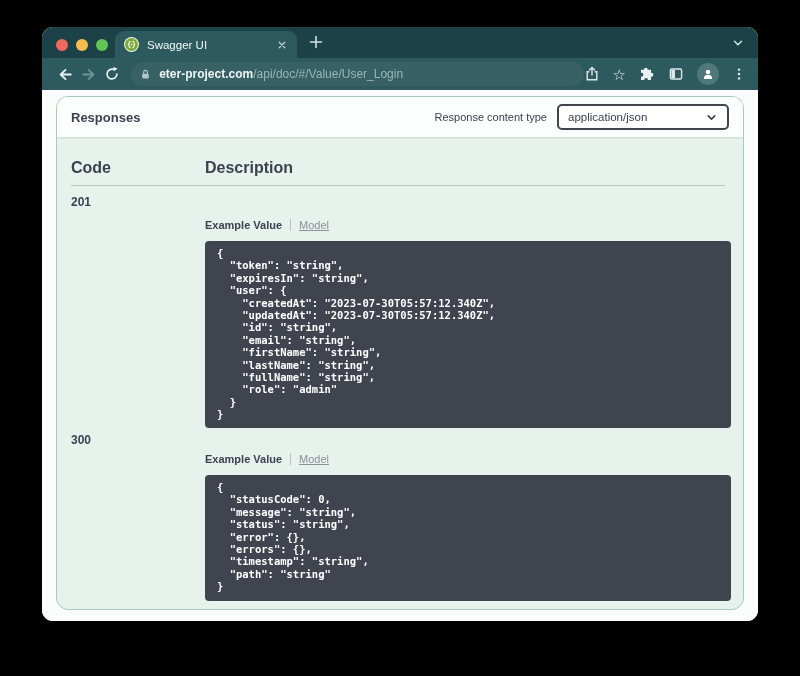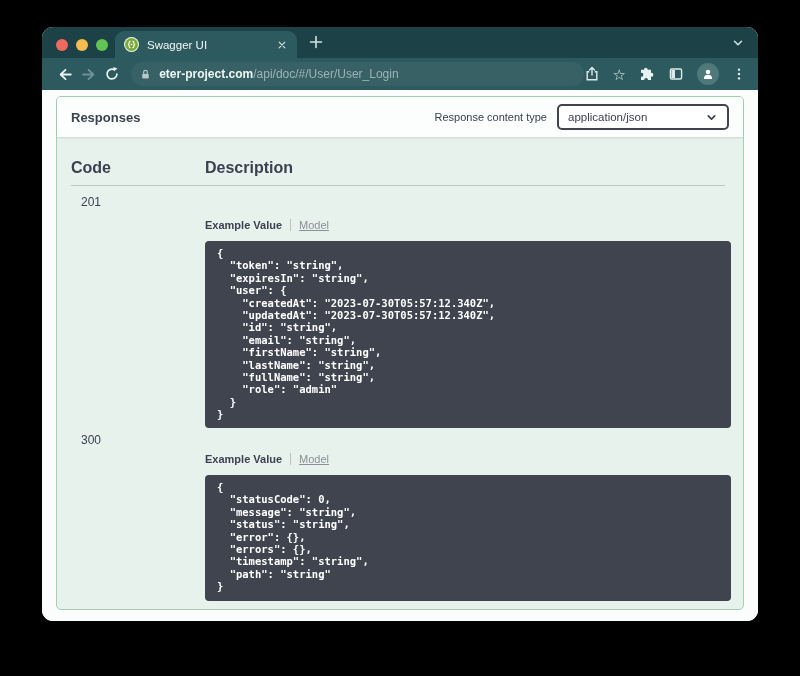--- a/index.html
+++ b/index.html
@@ -54,40 +54,40 @@
   .star-glyph { font-size: 15px; color: #dfe9e9; line-height: 1; }
   .avatar {
     width: 22px; height: 22px; border-radius: 50%; background: #4f787b;
     display: flex; align-items: center; justify-content: center;
   }
 
   
   .content { flex: 1; background: #fbfdfc; position: relative; }
   .opblock {
     position: absolute; left: 14px; top: 6px; width: 688px; height: 514px;
-    background: #e8f2ec; border: 1px solid #a3cdb4; border-radius: 5px; overflow: hidden;
+    background: #e8f2ec; border: 1px solid #a3cdb4; border-radius: 12px; overflow: hidden;
   }
   .opblock-header {
     position: absolute; left: 0; right: 0; top: 0; height: 40px;
     background: rgba(255,255,255,.87); box-shadow: 0 1px 2px rgba(0,0,0,.12);
     display: flex; align-items: center; justify-content: space-between; padding: 0 14px;
   }
   .responses-title { font-size: 13px; font-weight: bold; color: #3b4151; }
   .content-type-group { display: flex; align-items: center; gap: 10px; }
   .content-type-label { font-size: 11px; font-weight: normal; color: #3b4151; }
   .select-box {
     width: 172px; height: 26px; background: #fff; border: 2px solid #41444e;
     border-radius: 5px; display: flex; align-items: center; justify-content: space-between;
     padding: 0 9px; cursor: default;
   }
   .select-value { font-size: 11.5px; font-weight: normal; color: #3b4151; }
 
   .col-header { position: absolute; font-size: 16px; font-weight: bold; color: #3b4151; }
   .table-underline { position: absolute; left: 14px; right: 18px; top: 88px; border-top: 1px solid rgba(59,65,81,.25); }
-  .code-cell { position: absolute; left: 24px; font-size: 12px; color: #3b4151; }
+  .code-cell { position: absolute; left: 14px; font-size: 12px; color: #3b4151; font-weight: bold; }
 
   .tabs-row { position: absolute; left: 148px; display: flex; align-items: center; }
   .tab-example { font-size: 11px; font-weight: bold; color: #3b4151; cursor: default; }
   .tab-divider { width: 1px; height: 12px; background: #bcc0c5; margin: 0 8px; }
   .tab-model { font-size: 11px; color: #8a8f98; cursor: default; text-decoration: underline; }
 
   pre.code-block {
     position: absolute; left: 148px; width: 526px;
     background: #3f444e; border-radius: 4px; padding: 6px 12px;
     font-family: "DejaVu Sans Mono", monospace; font-size: 10.5px; line-height: 12.4px;
@@ -159,21 +159,21 @@
       </svg>
     </span>
 
     <div class="omnibox">
       <span class="icon-btn">
         <svg width="13" height="13" viewBox="0 0 16 16">
           <rect x="4" y="7" width="8" height="6" rx="1.2" fill="#b6c8c9"></rect>
           <path d="M5.7 7V5.2a2.3 2.3 0 0 1 4.6 0V7" fill="none" stroke="#b6c8c9" stroke-width="1.5"></path>
         </svg>
       </span>
-      <span class="url-text"><span class="url-domain">eter-project.com</span><span class="url-path">/api/doc/#/User/User_Login</span></span>
+      <span class="url-text"><span class="url-domain">eter-project.com</span><span class="url-path">/api/doc/#/Value/User_Login</span></span>
     </div>
 
     <div class="toolbar-right">
       <span class="icon-btn">
         <svg width="16" height="16" viewBox="0 0 16 16">
           <path d="M5.2 5.8H3.2v8h9.6v-8h-2" fill="none" stroke="#dfe9e9" stroke-width="1.4"></path>
           <path d="M8 9V1.6M5.5 3.9 8 1.4l2.5 2.5" fill="none" stroke="#dfe9e9" stroke-width="1.4" stroke-linecap="round" stroke-linejoin="round"></path>
         </svg>
       </span>
       <span class="icon-btn star-glyph">☆</span>

